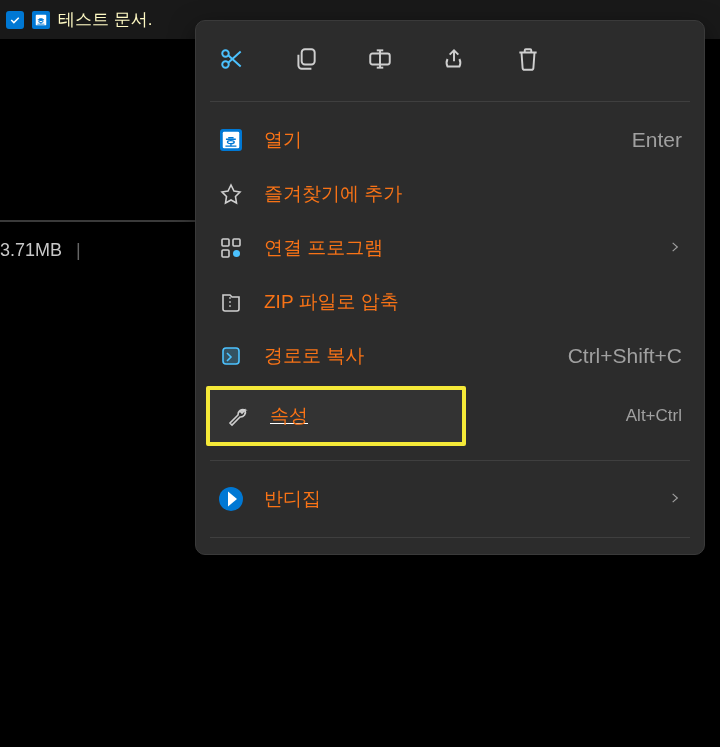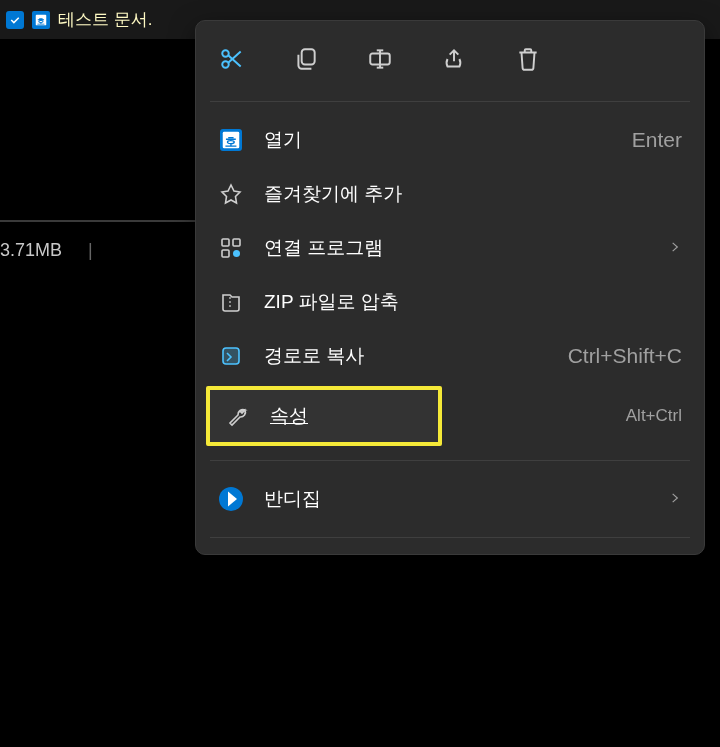--- a/index.html
+++ b/index.html
@@ -54,21 +54,21 @@
       width: 195px;
       height: 2px;
       background: #3a3a3a;
     }
     .size-row {
       position: absolute;
       top: 240px;
       left: 0;
       display: flex;
       align-items: center;
-      gap: 12px;
+      gap: 0;
       color: #c8c8c8;
       font-size: 18px;
       padding-left: 0;
     }
     .size-divider {
       color: #666;
       margin-left: 14px;
     }
     .context-menu {
       position: absolute;
@@ -126,21 +126,21 @@
       justify-content: center;
       flex-shrink: 0;
     }
     .menu-item-icon svg {
       width: 24px;
       height: 24px;
     }
     .menu-item-label {
       flex: 1;
       font-size: 19px;
-      color: #ffffff;
+      color: #f97316;
     }
     .menu-item-shortcut {
       font-size: 21px;
       color: #a0a0a0;
     }
     .menu-item-arrow {
       font-size: 18px;
       color: #a0a0a0;
       margin-left: 8px;
     }
@@ -158,21 +158,21 @@
       height: 24px;
       background: #0078d4;
       border-radius: 50%;
       display: flex;
       align-items: center;
       justify-content: center;
     }
     .highlighted-wrapper {
       border: 4px solid #f5e938;
       border-radius: 2px;
-      width: 236px;
+      width: 260px;
       margin: 2px 2px;
       position: relative;
       text-decoration: underline;
     }
     .highlighted-wrapper .menu-item {
       margin: 0;
       border-radius: 0;
       background: #333333;
     }
     .highlighted-row {

